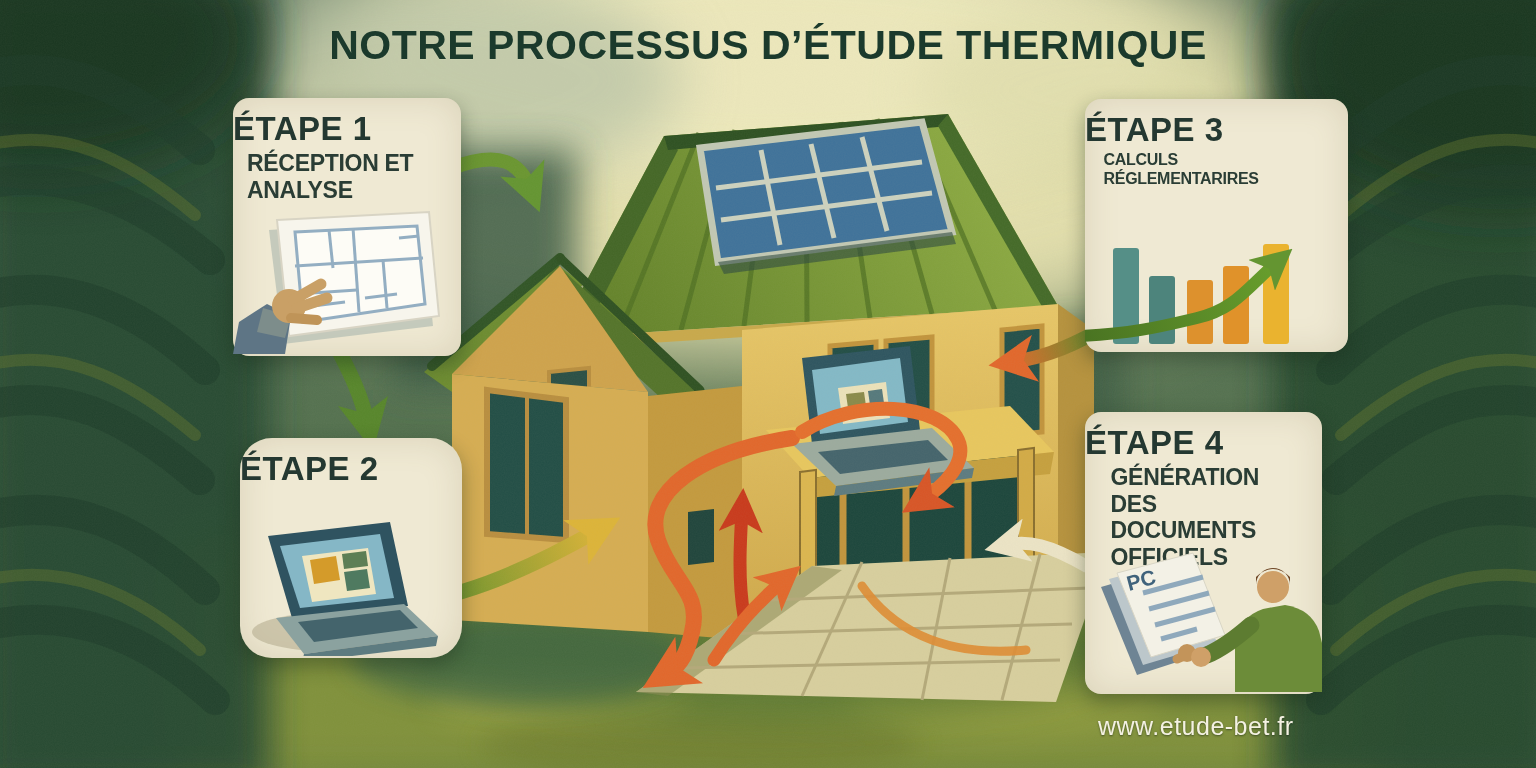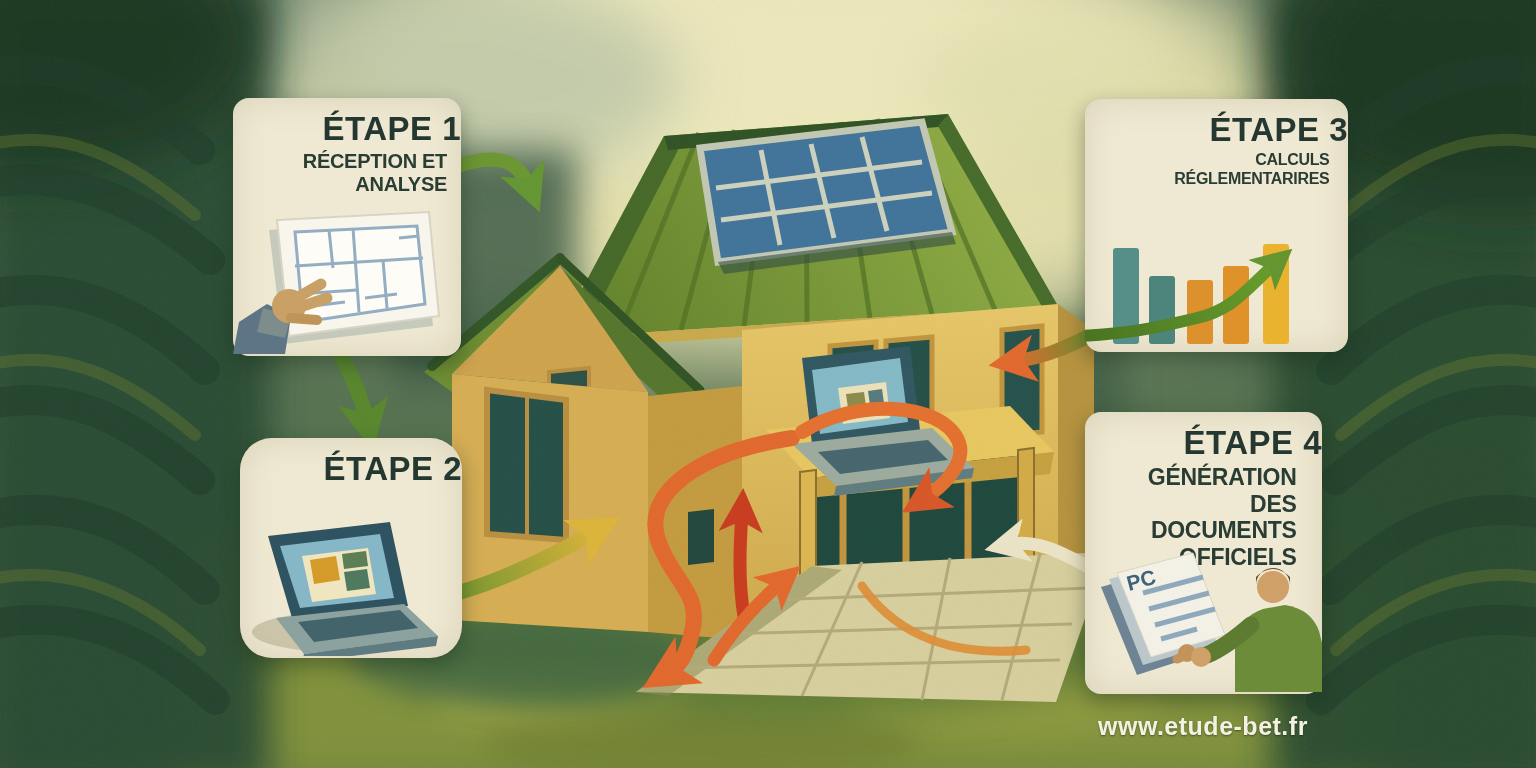--- a/index.html
+++ b/index.html
@@ -7,32 +7,32 @@
     position:relative;width:1536px;height:768px;overflow:hidden;
     font-family:"Liberation Sans", sans-serif;background:#4a664c;
   }
   svg.scene{position:absolute;left:0;top:0;}
   .page-title{
     position:absolute;top:22px;left:0;width:100%;text-align:center;
     font-size:41px;font-weight:800;letter-spacing:.5px;color:#1b3a2c;
     text-shadow:0 1px 1px rgba(240,240,210,.18);
   }
   .step-card{
-    position:absolute;background:#efe9d3;border-radius:16px;text-align:right;
+    position:absolute;background:#efe9d3;border-radius:16px;text-align:left;
     box-shadow:0 8px 20px rgba(22,42,24,.40), inset 0 0 34px rgba(125,112,70,.18);
   }
   .step-label{font-size:33px;font-weight:800;color:#243831;margin-top:12px;letter-spacing:.5px;}
-  .step-desc{font-size:20px;font-weight:800;color:#2a3d35;line-height:1.16;margin:2px auto 0;letter-spacing:-.3px;}
+  .step-desc{font-size:23px;font-weight:800;color:#2a3d35;line-height:1.16;margin:2px auto 0;letter-spacing:-.3px;}
   #card1 .step-desc{max-width:200px;}
   #card2 .step-desc{max-width:200px;}
   #card3 .step-desc{font-size:16px;max-width:226px;}
   #card4 .step-desc{font-size:23px;max-width:186px;}
   .card-art{position:absolute;left:0;bottom:2px;pointer-events:none;}
   .site-url{
-    position:absolute;left:1098px;top:712px;font-size:25px;font-weight:700;
+    position:absolute;left:1098px;top:712px;font-size:25px;font-weight:400;
     color:#f4f1e2;letter-spacing:.5px;text-shadow:0 1px 2px rgba(10,25,15,.5);
   }
 </style>
 </head>
 <body>
 
 <div class="canvas">
 
 <svg class="scene" width="1536" height="768" viewBox="0 0 1536 768">
   <defs>
@@ -240,20 +240,21 @@
     <path d="M1086,566 C1050,545 1028,540 1006,545" stroke="#ece4c6" stroke-width="13" marker-end="url(#mCream)"></path>
     <path d="M452,168 C500,150 520,162 531,190" stroke="#6a9630" stroke-width="14" marker-end="url(#mGreen)"></path>
     <path d="M332,338 C350,372 362,396 368,426" stroke="#57862b" stroke-width="15" marker-end="url(#mGreenD)"></path>
     <path d="M424,600 C480,592 545,560 598,530" stroke="url(#gA3)" stroke-width="15" marker-end="url(#mYellow)"></path>
     <path d="M1100,330 C1060,352 1038,358 1012,362" stroke="url(#gA4)" stroke-width="14" marker-end="url(#mOrange)"></path>
   </g>
 
   <rect width="1536" height="768" filter="url(#grainF)" opacity=".13"></rect>
 </svg>
 
+<div class="page-title">NOTRE PROCESSUS D’ÉTUDE THERMIQUE</div>
 
 <div class="step-card" id="card1" style="left:233px;top:98px;width:228px;height:258px;">
   <div class="step-label">ÉTAPE 1</div>
   <div class="step-desc">RÉCEPTION ET ANALYSE</div>
   <svg class="card-art" width="228" height="150" viewBox="0 0 228 150">
     <polygon points="36,26 190,16 200,122 50,140" fill="#a9b6ad" opacity=".6"></polygon>
     <polygon points="44,16 196,8 206,112 56,132" fill="#f7f5ec" stroke="#d8d4c4" stroke-width="2"></polygon>
     <polygon points="62,28 184,22 192,100 70,118" fill="#fdfcf6" stroke="#93aec2" stroke-width="3"></polygon>
     <g stroke="#93aec2" stroke-width="3" fill="none">
       <line x1="120" y1="24" x2="126" y2="108"></line>

